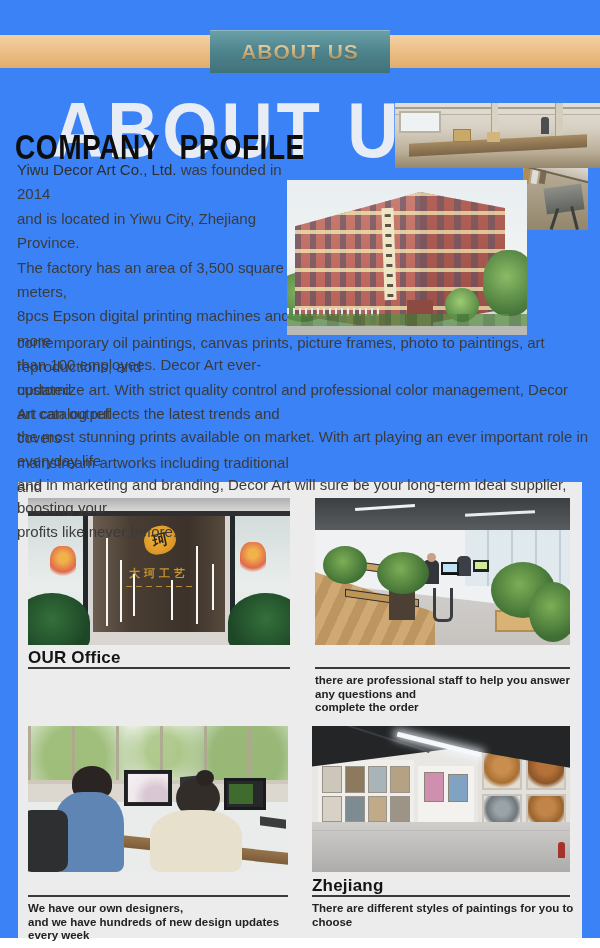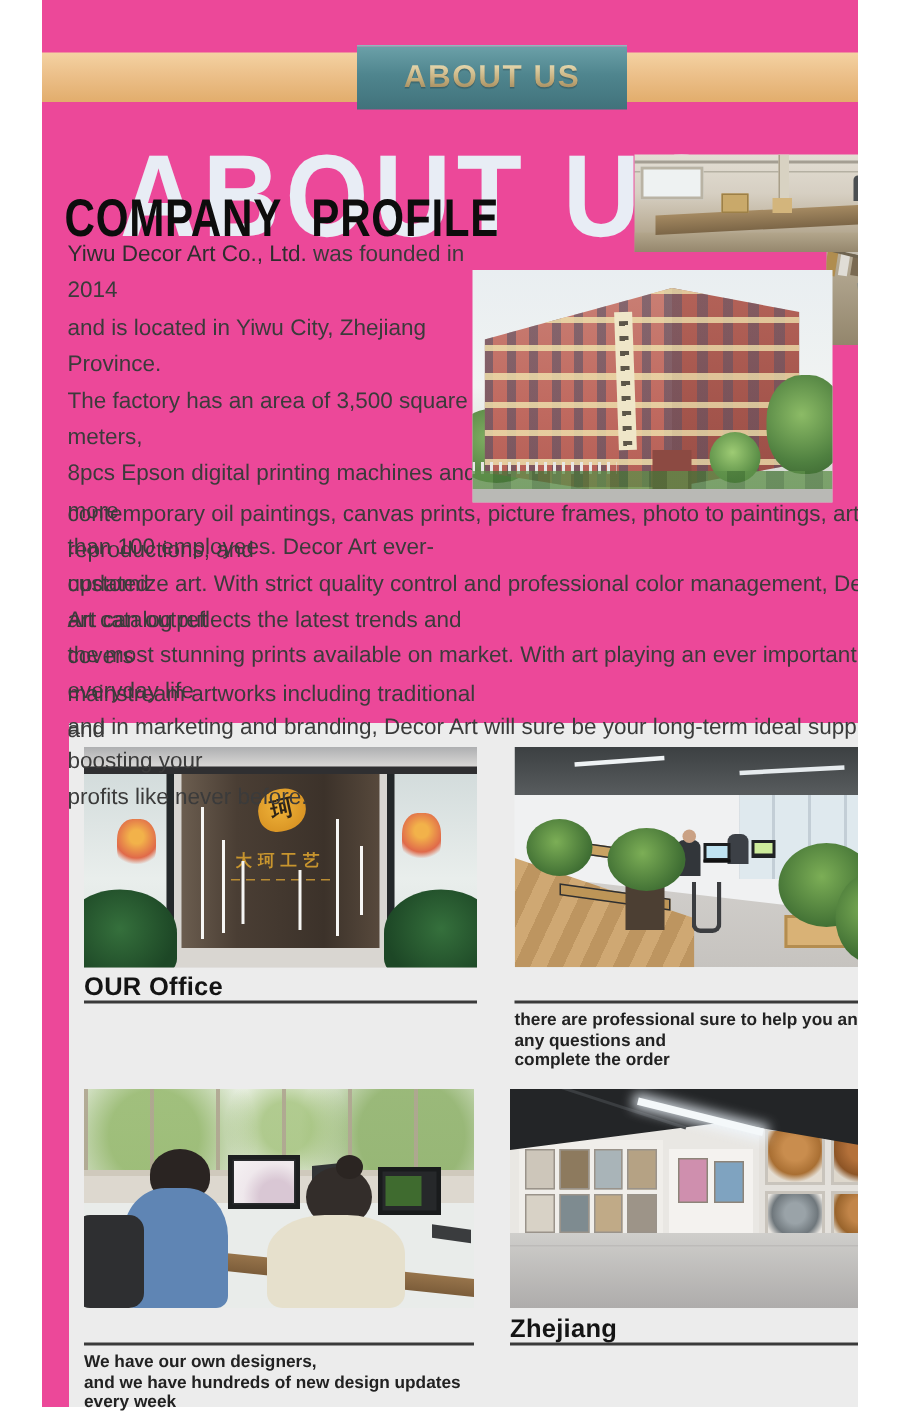--- a/index.html
+++ b/index.html
@@ -1,18 +1,18 @@
 <!DOCTYPE html>
 <html><head>
 <meta charset="utf-8">
 <style>
   * { margin:0; padding:0; box-sizing:border-box; }
   html,body { background:#fff; }
   body { font-family:"Liberation Sans","DejaVu Sans",sans-serif; }
-  #page { position:relative; width:544px; height:948px; background:#ec4899; overflow:hidden; margin:0 auto; }
+  #page { position:relative; width:600px; height:948px; background:#3b82f6; overflow:hidden; margin:0 auto; }
   i,b,em { display:block; position:absolute; font-style:normal; }
 
   
   .tan-bar { position:absolute; left:0; top:35px; width:600px; height:33px;
     background:linear-gradient(180deg,#f4d2a2 0%,#ecc08a 45%,#e2ad6c 100%); z-index:2; }
   .teal-tab { position:absolute; left:210px; top:30px; width:180px; height:43px;
     background:linear-gradient(180deg,#6ba0a8 0%,#4f858e 45%,#41727b 100%);
     border-top:1px solid #8fb7bd; z-index:3; display:flex; align-items:center; justify-content:center; }
   .teal-tab span { font-size:21px; font-weight:bold; letter-spacing:1px;
     background:linear-gradient(180deg,#ece0b8 5%,#c3ab79 55%,#8d764f 100%);
@@ -327,21 +327,21 @@
           <em></em>
         </i>
       <i class="tm-chair"></i>
       <i class="tm-box1"></i>
       <i class="tm-plant tm-p1"></i>
       <i class="tm-plant tm-p2"></i>
       <i class="tm-plant tm-p3"></i>
       <i class="tm-plant tm-p4"></i>
     </div>
     <div class="card-rule" style="left:297px; top:185px; width:255px;"></div>
-    <div class="card-desc" style="left:297px; top:192px; width:258px;">there are professional sure to help you answer any questions and
+    <div class="card-desc" style="left:297px; top:192px; width:258px;">there are professional staff to help you answer any questions and
 complete the order</div>
 
     <div class="card-photo photo ph-design">
       <i class="ds-win"></i>
       <i class="ds-mull"></i>
       <i class="ds-sill"></i>
       <i class="ds-wall"></i>
       <i class="ds-mon1">
           <em></em>
         </i>
@@ -386,17 +386,18 @@
           <span></span>
           <span></span>
           <span></span>
           <span></span>
           <span></span>
       </div>
       <i class="sr-fig"></i>
     </div>
     <div class="card-title" style="left:294px; top:394px;">Zhejiang</div>
     <div class="card-rule" style="left:294px; top:413px; width:258px;"></div>
+    <div class="card-desc" style="left:294px; top:420px; width:262px;">There are different styles of paintings for you to choose</div>
 
   </div>
 
   <div class="footer-gap"></div>
 </div>
 
 </body></html>

